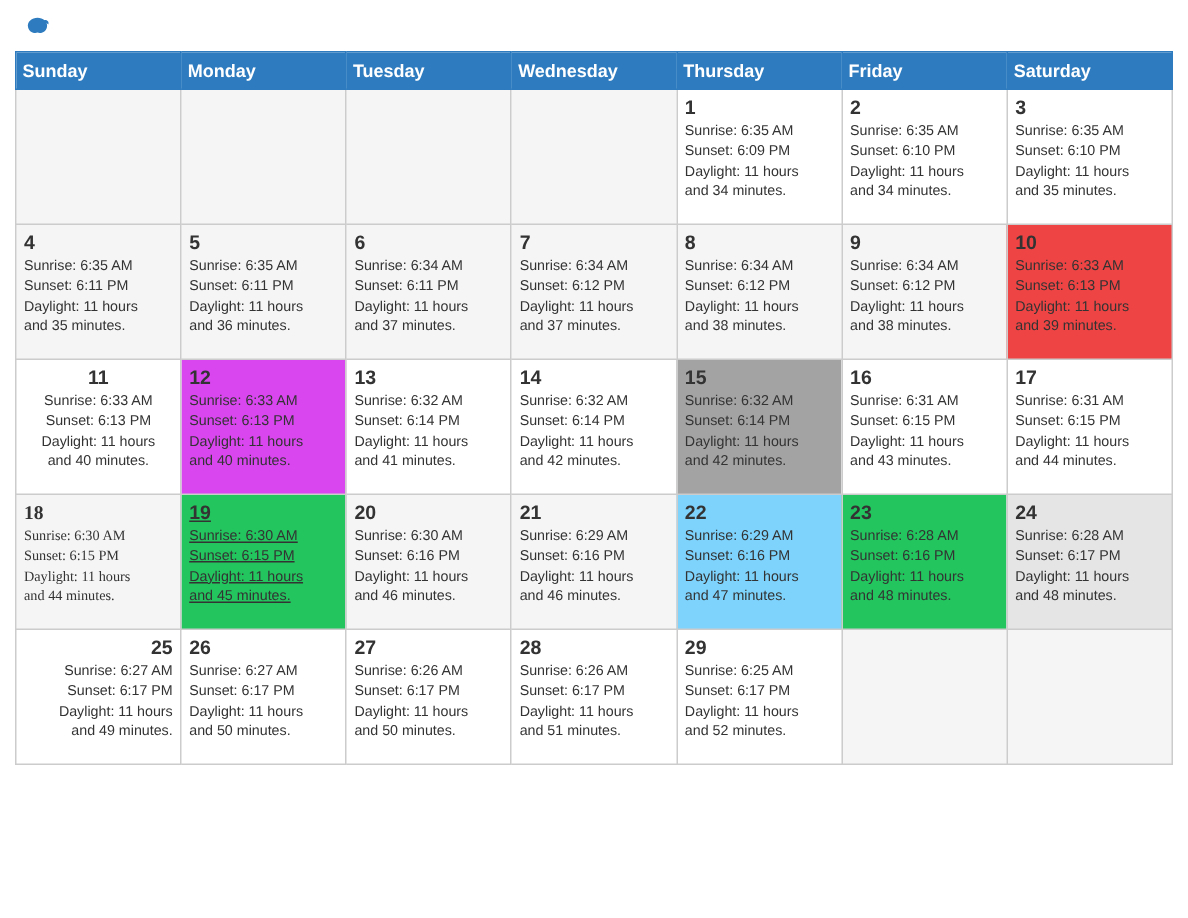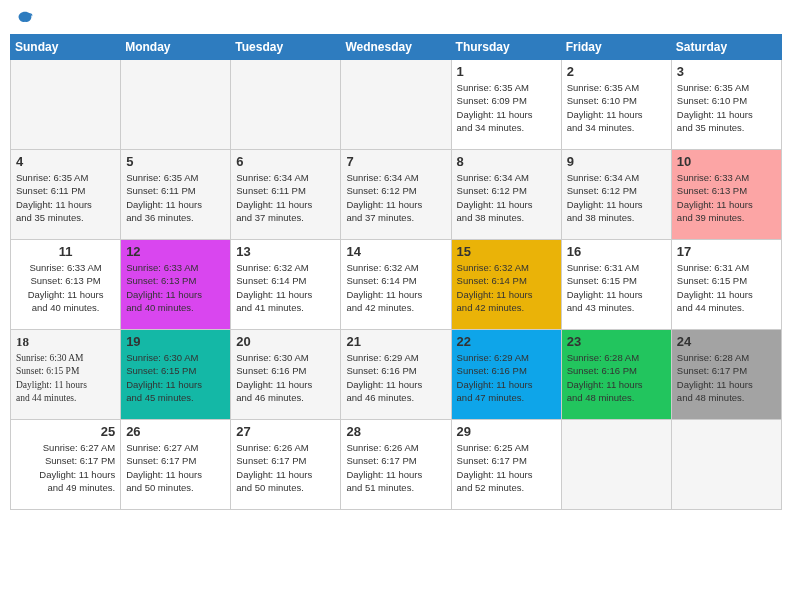--- a/index.html
+++ b/index.html
@@ -188,21 +188,21 @@
 Daylight: 11 hours
 and 38 minutes.</div>
         </td>
         <td style="background: rgb(245, 245, 245);">
           <div class="day-number">9</div>
           <div class="day-info" style="white-space: pre-line;">Sunrise: 6:34 AM
 Sunset: 6:12 PM
 Daylight: 11 hours
 and 38 minutes.</div>
         </td>
-        <td style="background: #fca5a5;">
+        <td style="background: #ef4444;">
           <div class="day-number">10</div>
           <div class="day-info" style="white-space: pre-line;">Sunrise: 6:33 AM
 Sunset: 6:13 PM
 Daylight: 11 hours
 and 39 minutes.</div>
         </td>
       </tr>
       <tr class="week-row">
         <td style="background: rgb(255, 255, 255); text-align: center;">
           <div class="day-number">11</div>
@@ -225,21 +225,21 @@
 Daylight: 11 hours
 and 41 minutes.</div>
         </td>
         <td style="background: rgb(255, 255, 255);">
           <div class="day-number">14</div>
           <div class="day-info" style="white-space: pre-line;">Sunrise: 6:32 AM
 Sunset: 6:14 PM
 Daylight: 11 hours
 and 42 minutes.</div>
         </td>
-        <td style="background: #eab308;">
+        <td style="background: #a3a3a3;">
           <div class="day-number">15</div>
           <div class="day-info" style="white-space: pre-line;">Sunrise: 6:32 AM
 Sunset: 6:14 PM
 Daylight: 11 hours
 and 42 minutes.</div>
         </td>
         <td style="background: rgb(255, 255, 255);">
           <div class="day-number">16</div>
           <div class="day-info" style="white-space: pre-line;">Sunrise: 6:31 AM
 Sunset: 6:15 PM
@@ -255,56 +255,56 @@
         </td>
       </tr>
       <tr class="week-row">
         <td style="background: rgb(245, 245, 245); font-family: Liberation Serif, serif;">
           <div class="day-number">18</div>
           <div class="day-info" style="white-space: pre-line;">Sunrise: 6:30 AM
 Sunset: 6:15 PM
 Daylight: 11 hours
 and 44 minutes.</div>
         </td>
-        <td style="background: #14b8a6;">
+        <td style="background: #22c55e; text-decoration: underline;">
           <div class="day-number">19</div>
           <div class="day-info" style="white-space: pre-line;">Sunrise: 6:30 AM
 Sunset: 6:15 PM
 Daylight: 11 hours
 and 45 minutes.</div>
         </td>
         <td style="background: rgb(245, 245, 245);">
           <div class="day-number">20</div>
           <div class="day-info" style="white-space: pre-line;">Sunrise: 6:30 AM
 Sunset: 6:16 PM
 Daylight: 11 hours
 and 46 minutes.</div>
         </td>
         <td style="background: rgb(245, 245, 245);">
           <div class="day-number">21</div>
           <div class="day-info" style="white-space: pre-line;">Sunrise: 6:29 AM
 Sunset: 6:16 PM
 Daylight: 11 hours
 and 46 minutes.</div>
         </td>
-        <td style="background: #0ea5e9;">
+        <td style="background: #7dd3fc;">
           <div class="day-number">22</div>
           <div class="day-info" style="white-space: pre-line;">Sunrise: 6:29 AM
 Sunset: 6:16 PM
 Daylight: 11 hours
 and 47 minutes.</div>
         </td>
         <td style="background: #22c55e;">
           <div class="day-number">23</div>
           <div class="day-info" style="white-space: pre-line;">Sunrise: 6:28 AM
 Sunset: 6:16 PM
 Daylight: 11 hours
 and 48 minutes.</div>
         </td>
-        <td style="background: #a3a3a3;">
+        <td style="background: #e5e5e5;">
           <div class="day-number">24</div>
           <div class="day-info" style="white-space: pre-line;">Sunrise: 6:28 AM
 Sunset: 6:17 PM
 Daylight: 11 hours
 and 48 minutes.</div>
         </td>
       </tr>
       <tr class="week-row">
         <td style="background: rgb(255, 255, 255); text-align: right;">
           <div class="day-number">25</div>

